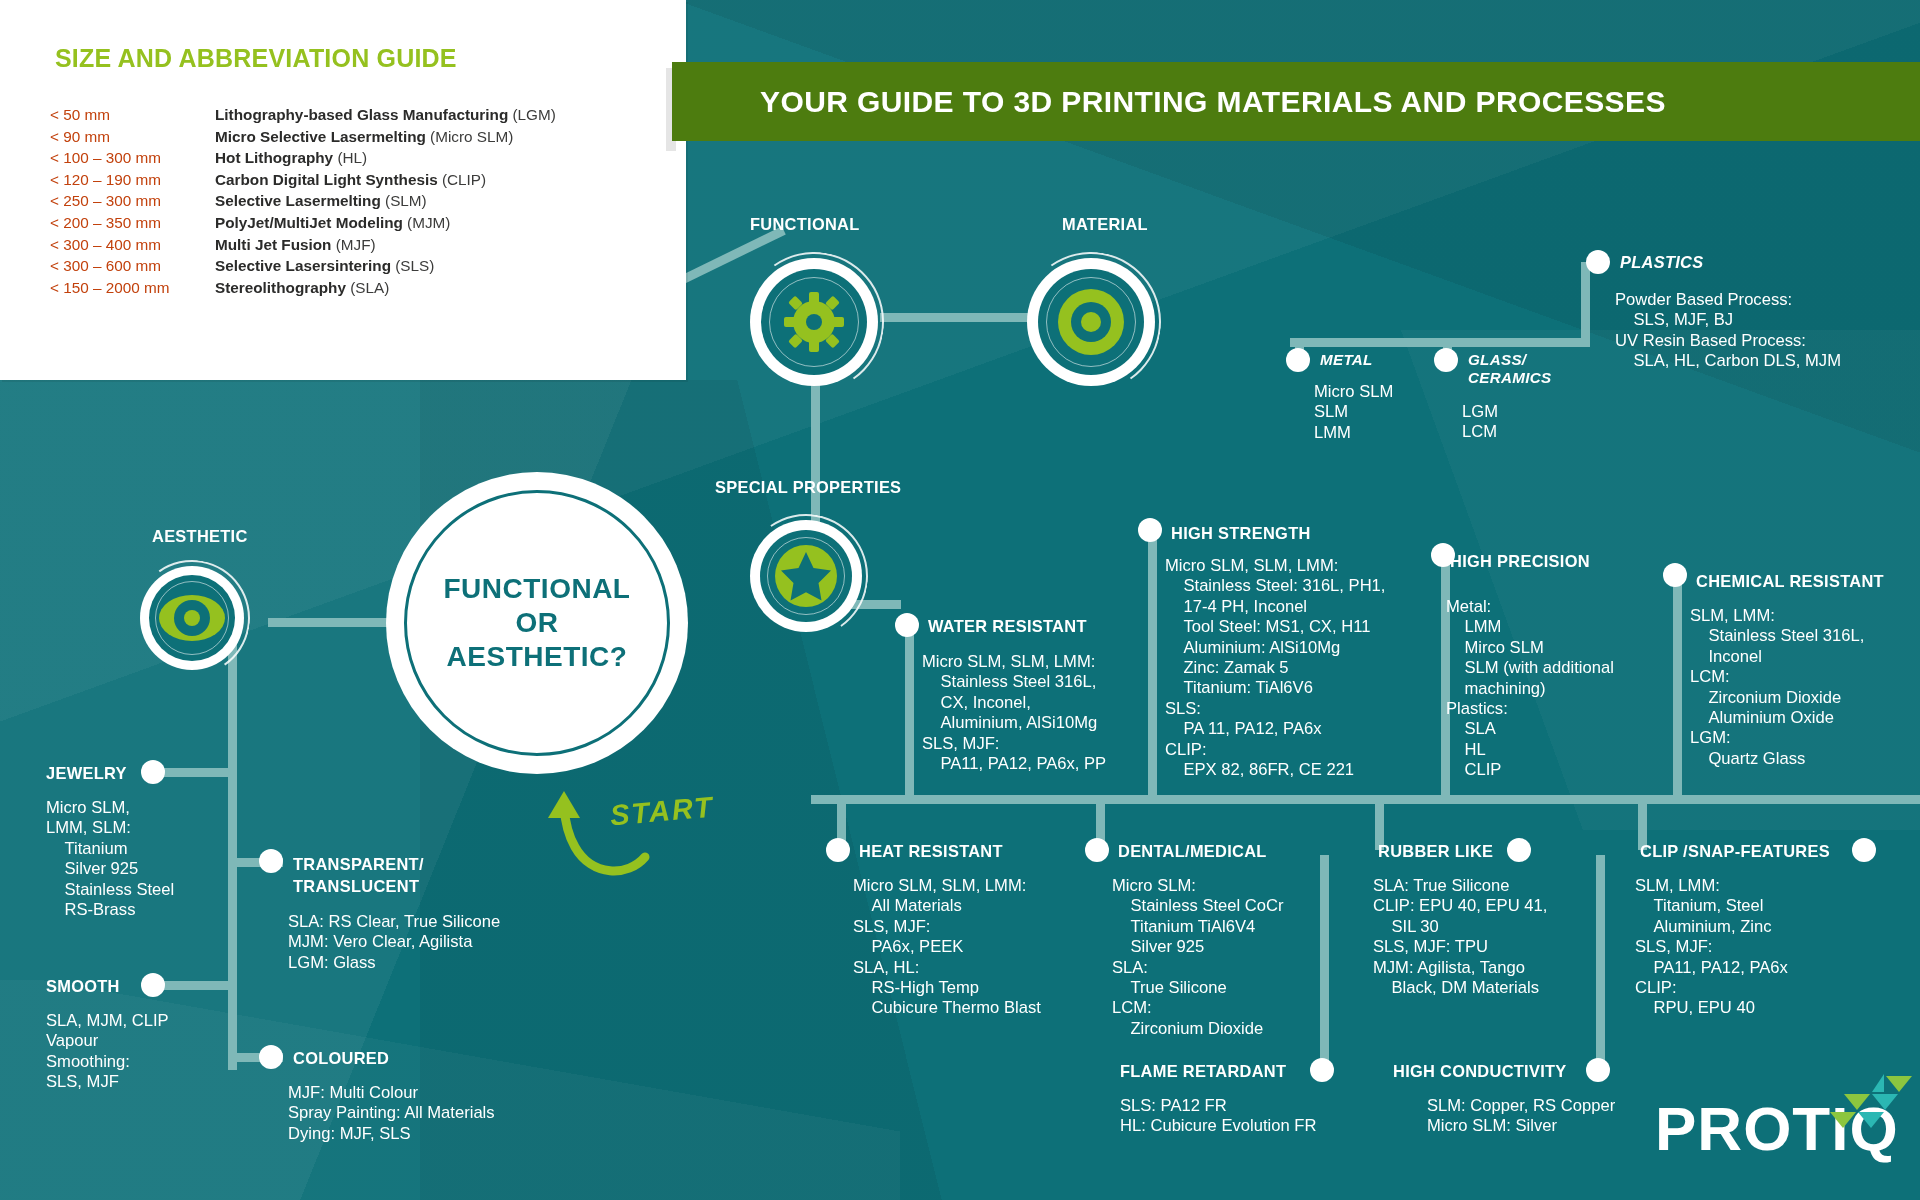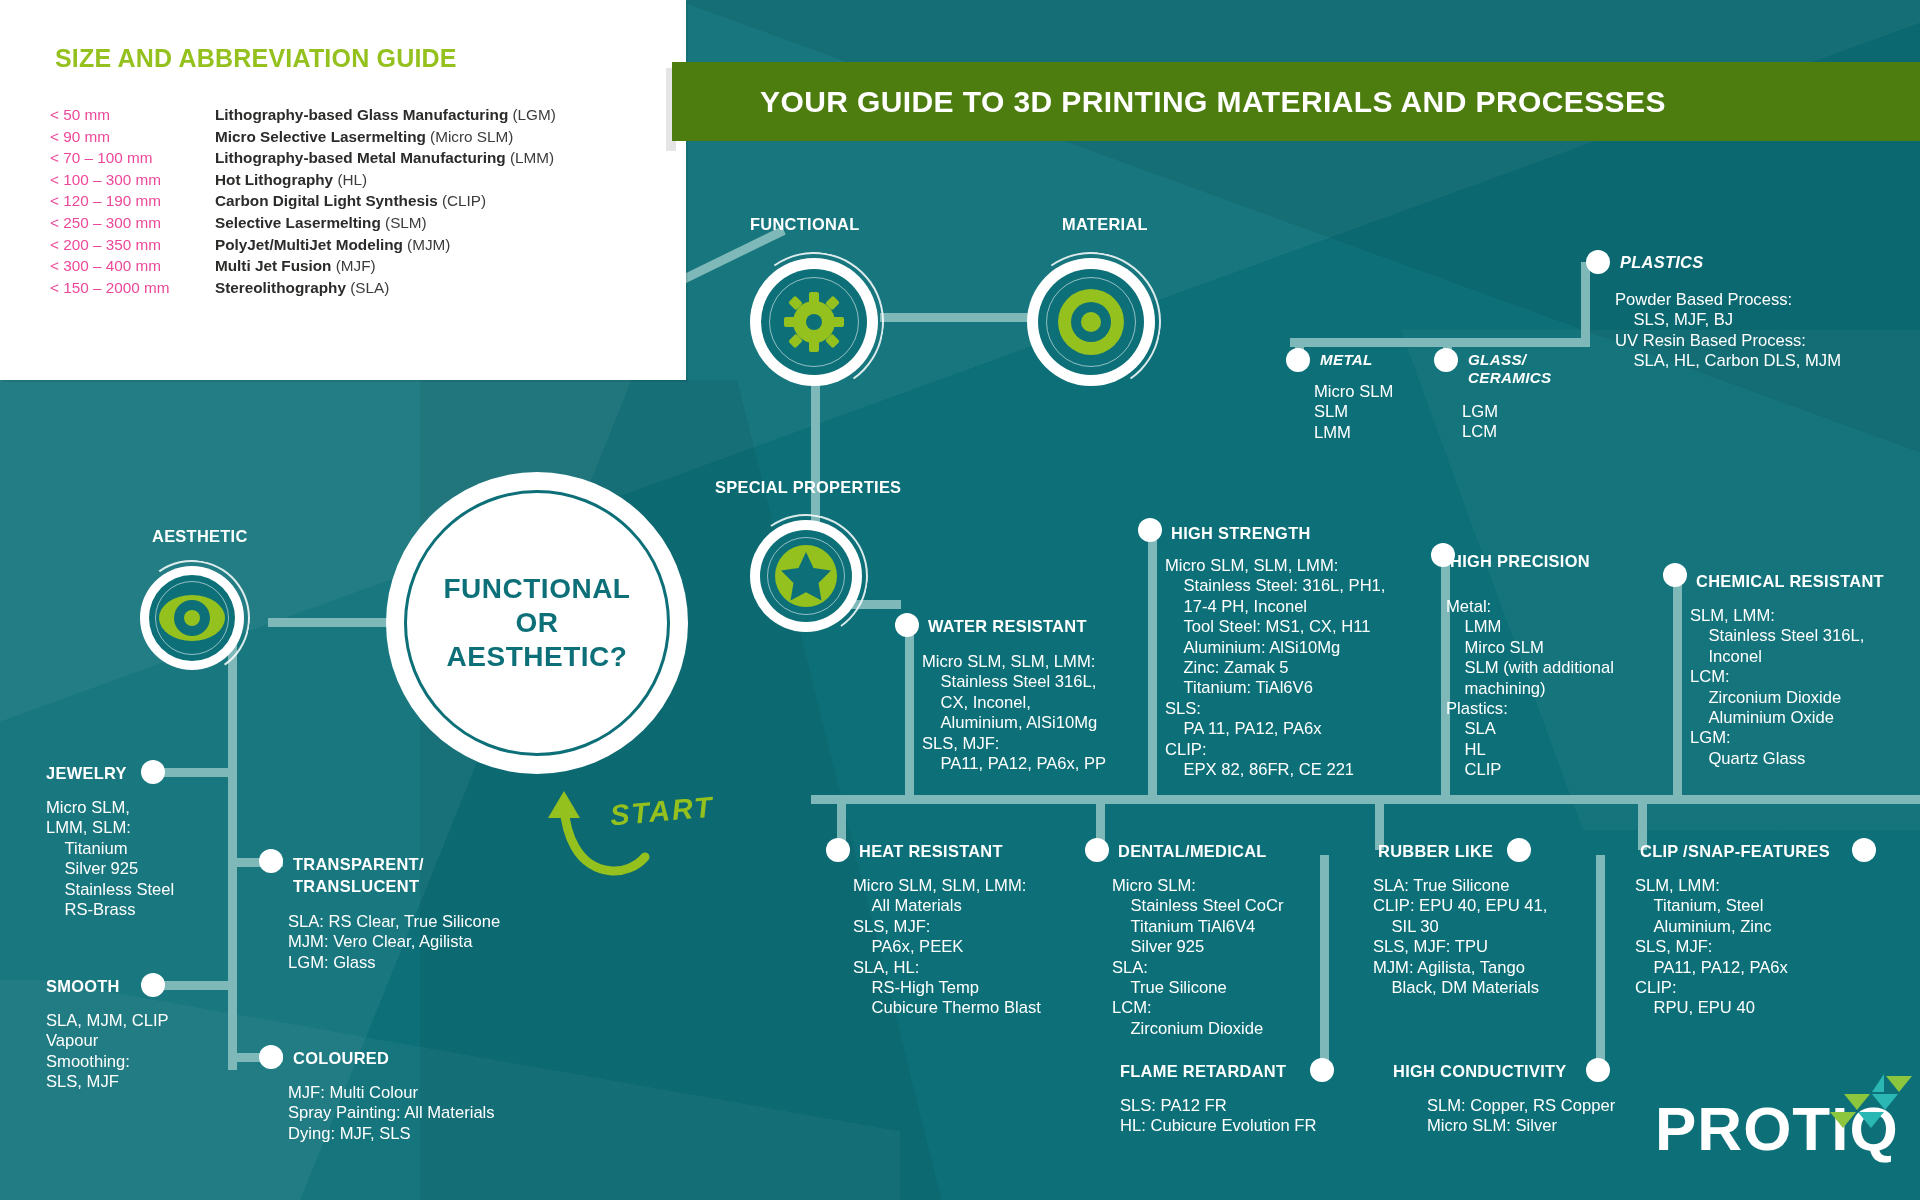--- a/index.html
+++ b/index.html
@@ -36,21 +36,21 @@
     background:#ffffff; color:#3c3c3b;
     box-shadow: 2px 2px 0 rgba(0,0,0,0.07);
   }
   #guide-title {
     position:absolute; left:55px; top:44px;
     font-size:25px; font-weight:bold; letter-spacing:.2px;
     color:#95c11f; text-transform:uppercase;
   }
   #guide-table { position:absolute; left:50px; top:104px; }
   .g-row { display:flex; line-height:21.6px; font-size:15.3px; white-space:nowrap; }
-  .g-size { width:165px; color:#ec4899; }
+  .g-size { width:165px; color:#c2410c; }
   .g-name { color:#2b2b2a; }
   .g-name b { font-weight:bold; }
   .g-name span { font-weight:normal; color:#3c3c3b; }
 
   
   #banner {
     position:absolute; left:672px; top:62px; width:1248px; height:79px;
     background:#4d7c0f;
   }
   #banner-title {
@@ -194,42 +194,42 @@
     <div id="guide-table">
       <div class="g-row">
           <span class="g-size">&lt; 50 mm</span>
           <span class="g-name"><b>Lithography-based Glass Manufacturing</b> <span>(LGM)</span></span>
         </div>
       <div class="g-row">
           <span class="g-size">&lt; 90 mm</span>
           <span class="g-name"><b>Micro Selective Lasermelting</b> <span>(Micro SLM)</span></span>
         </div>
       <div class="g-row">
-          <span class="g-size">&lt; 70 – 100 mm</span>
-          <span class="g-name"><b>Lithography-based Metal Manufacturing</b> <span>(LMM)</span></span>
-        </div>
-      <div class="g-row">
           <span class="g-size">&lt; 100 – 300 mm</span>
           <span class="g-name"><b>Hot Lithography</b> <span>(HL)</span></span>
         </div>
       <div class="g-row">
           <span class="g-size">&lt; 120 – 190 mm</span>
           <span class="g-name"><b>Carbon Digital Light Synthesis</b> <span>(CLIP)</span></span>
         </div>
       <div class="g-row">
           <span class="g-size">&lt; 250 – 300 mm</span>
           <span class="g-name"><b>Selective Lasermelting</b> <span>(SLM)</span></span>
         </div>
       <div class="g-row">
           <span class="g-size">&lt; 200 – 350 mm</span>
           <span class="g-name"><b>PolyJet/MultiJet Modeling</b> <span>(MJM)</span></span>
         </div>
       <div class="g-row">
           <span class="g-size">&lt; 300 – 400 mm</span>
           <span class="g-name"><b>Multi Jet Fusion</b> <span>(MJF)</span></span>
+        </div>
+      <div class="g-row">
+          <span class="g-size">&lt; 300 – 600 mm</span>
+          <span class="g-name"><b>Selective Lasersintering</b> <span>(SLS)</span></span>
         </div>
       <div class="g-row">
           <span class="g-size">&lt; 150 – 2000 mm</span>
           <span class="g-name"><b>Stereolithography</b> <span>(SLA)</span></span>
         </div>
     </div>
   </div>
 
   <div id="banner-shadow"></div>
   <div id="banner">

